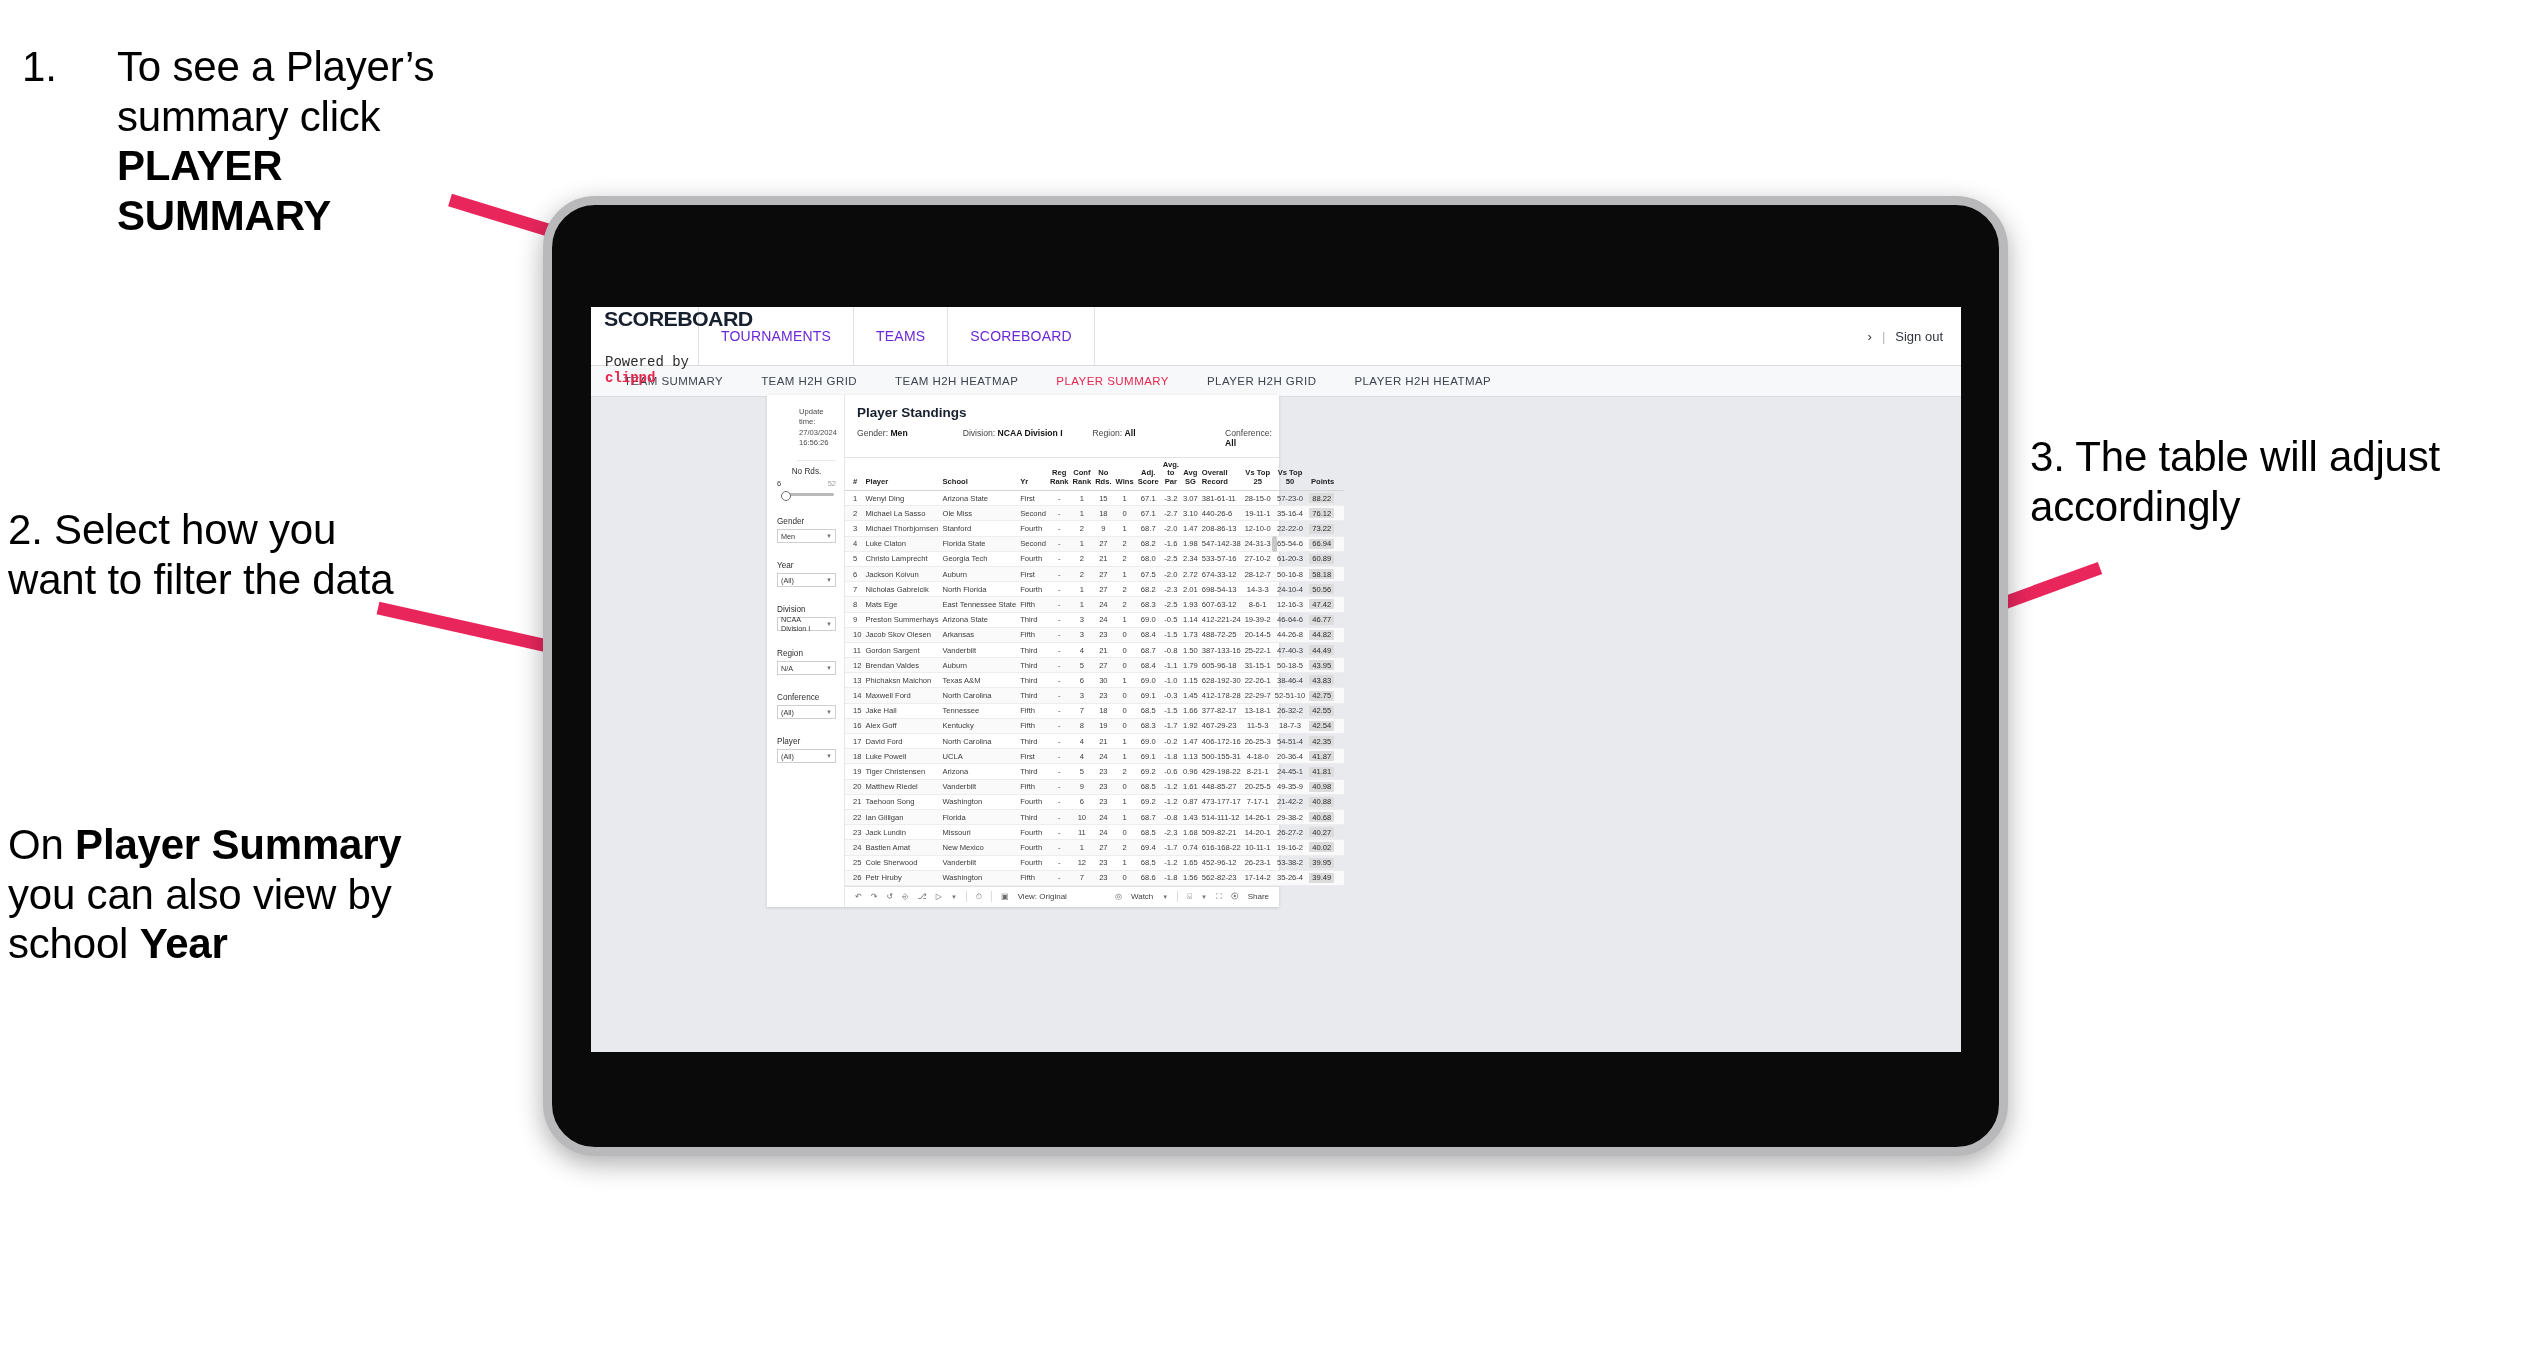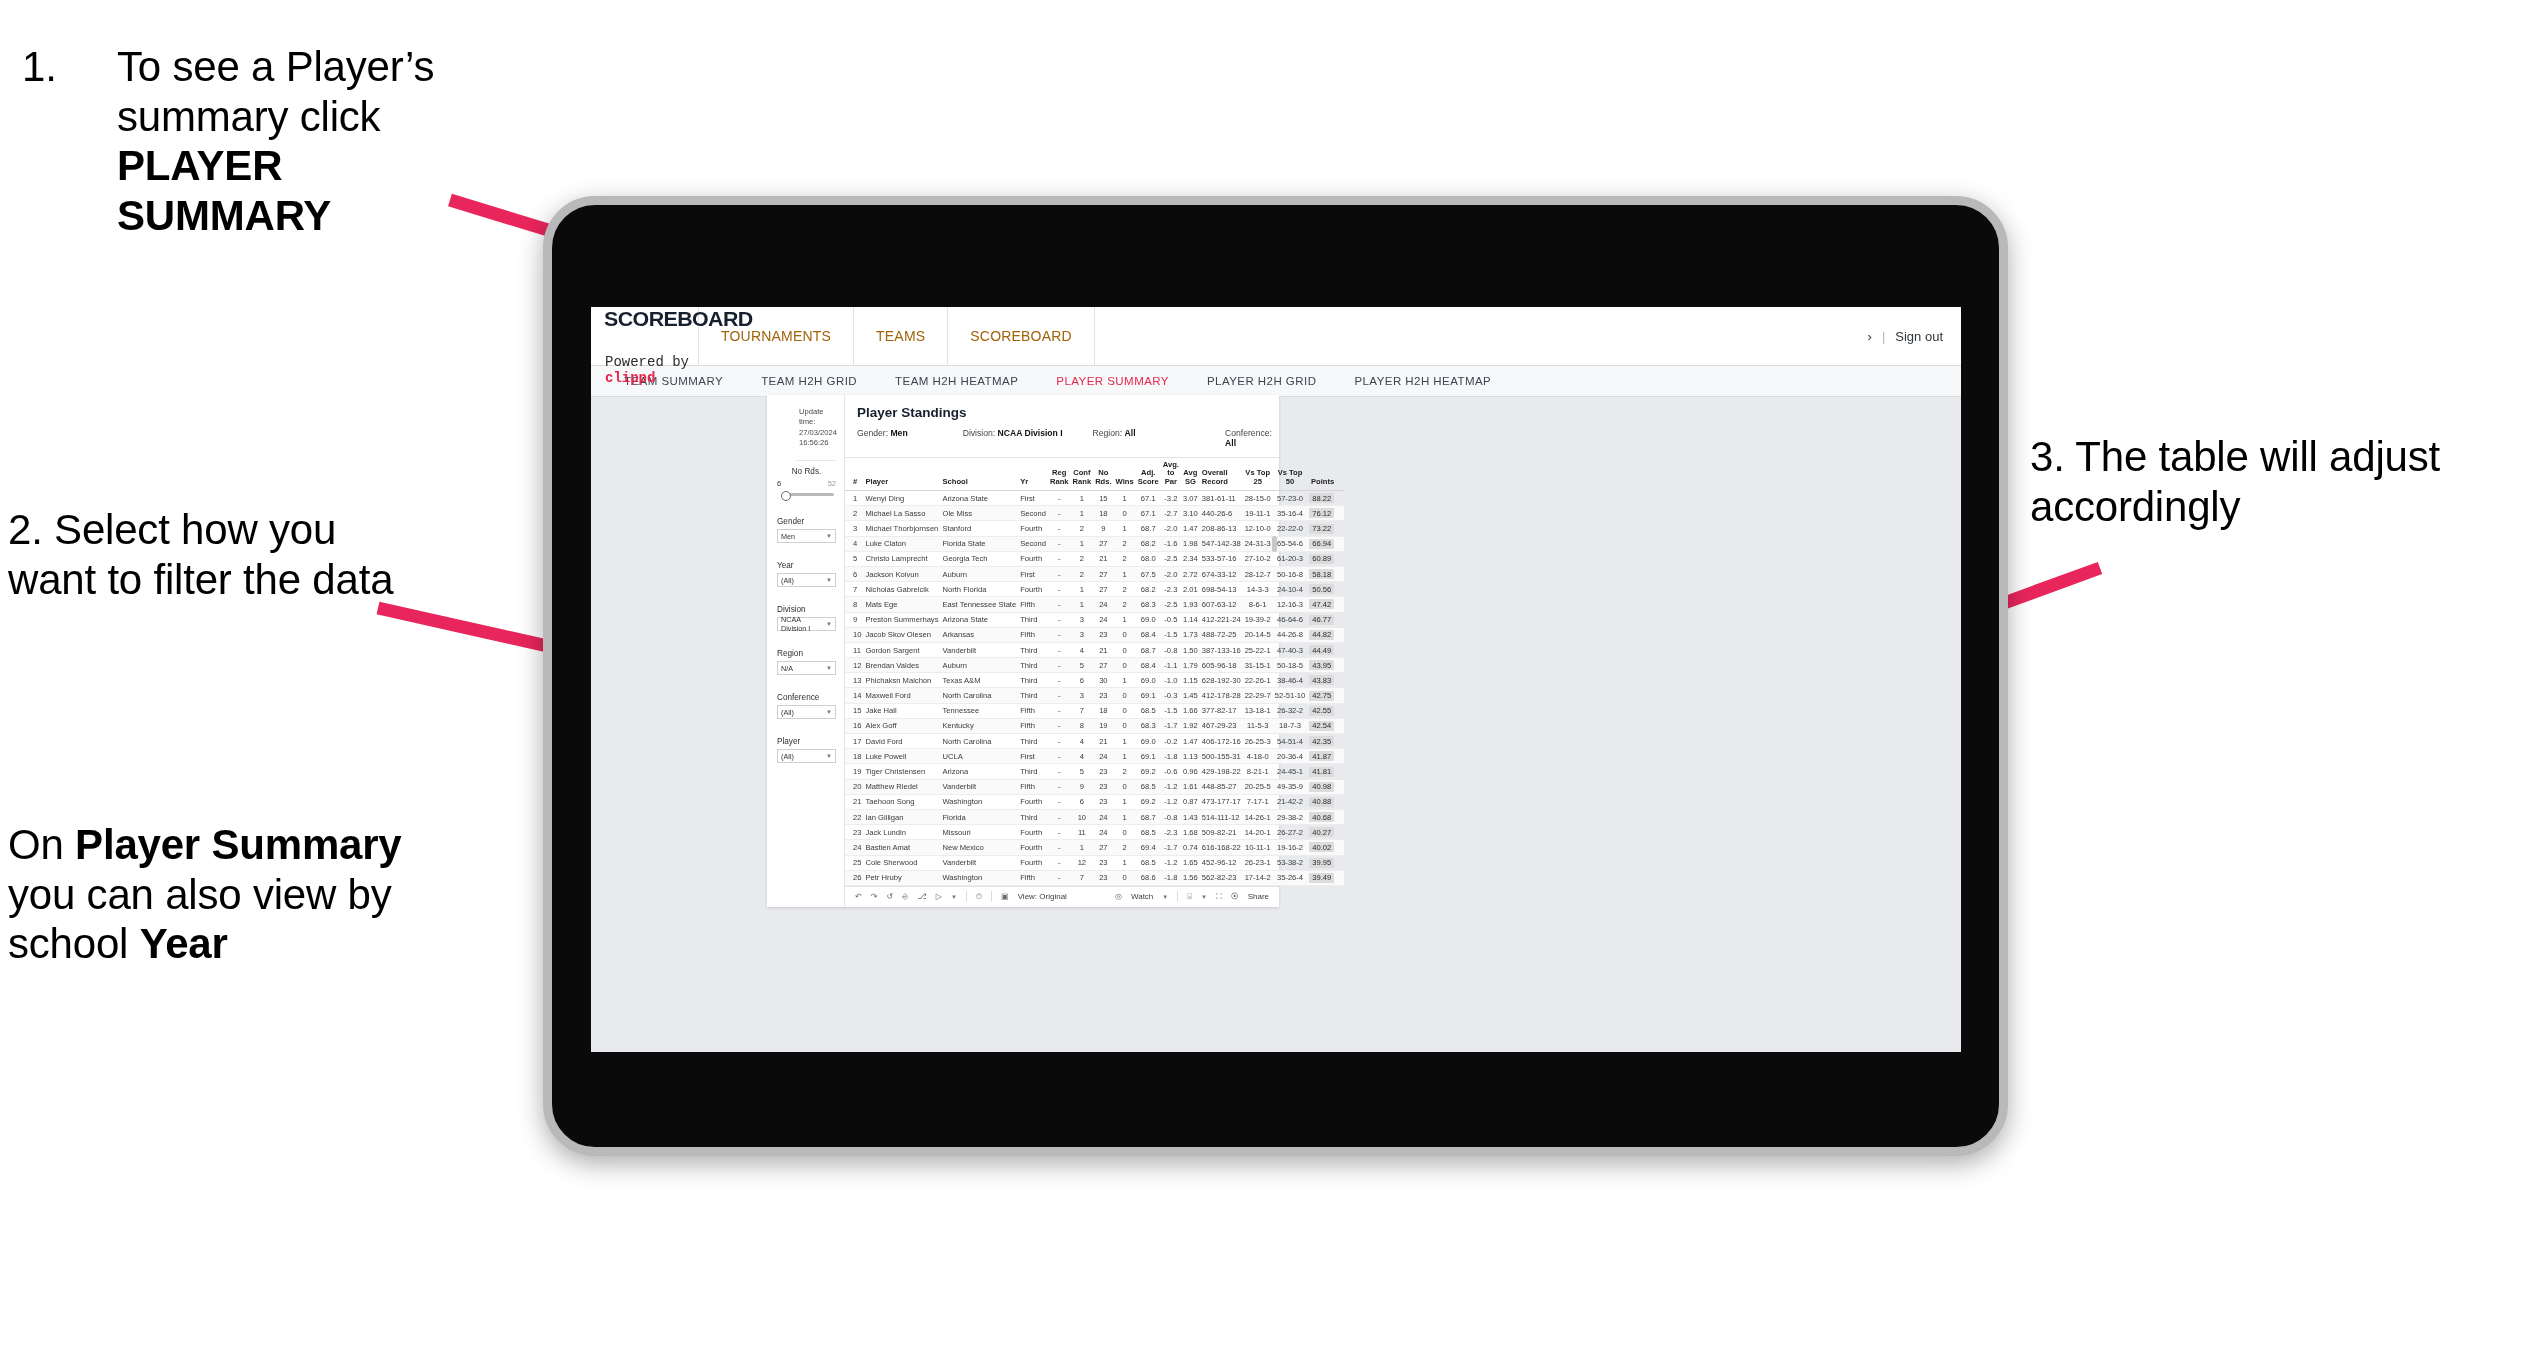--- a/index.html
+++ b/index.html
@@ -36,21 +36,21 @@
 
   
   .appbar{height:58px;background:#fff;display:flex;align-items:stretch;position:relative;}
   .logo-wrap{width:108px;display:flex;flex-direction:column;justify-content:flex-start;padding-left:14px;
              border-right:1px solid #e2e2e2;box-sizing:border-box;gap:22px;}
   .logo-main{font-size:21px;font-weight:700;letter-spacing:-.6px;color:#17202e;
              font-family:"Liberation Sans",sans-serif;transform:scaleX(1.02);}
   .logo-sub{font-size:14px;color:#2b2b2b;margin-top:1px;font-family:Liberation Mono, monospace;}
   .logo-sub .brand{color:#e8264e;font-weight:700;}
   .topnav{display:flex;align-items:stretch;}
-  .topnav .item{display:flex;align-items:center;padding:0 22px;font-size:14px;color:#a16207;
+  .topnav .item{display:flex;align-items:center;padding:0 22px;font-size:14px;color:#6d28d9;
                 border-right:1px solid #e2e2e2;letter-spacing:.2px;}
   .appbar-right{margin-left:auto;display:flex;align-items:center;gap:10px;padding-right:18px;
                 font-size:13px;color:#30353d;}
   .appbar-right .sep{color:#b5b5b5;}
 
   
   .subnav{height:30px;background:#f7f8f9;border-top:1px solid #d9dbdf;border-bottom:1px solid #d9dbdf;
           display:flex;align-items:center;padding-left:14px;gap:0;}
   .subnav .tab{font-size:11.5px;color:#3d4450;letter-spacing:.45px;padding:0 19px;white-space:nowrap;}
   .subnav .tab.active{color:#e8264e;}

